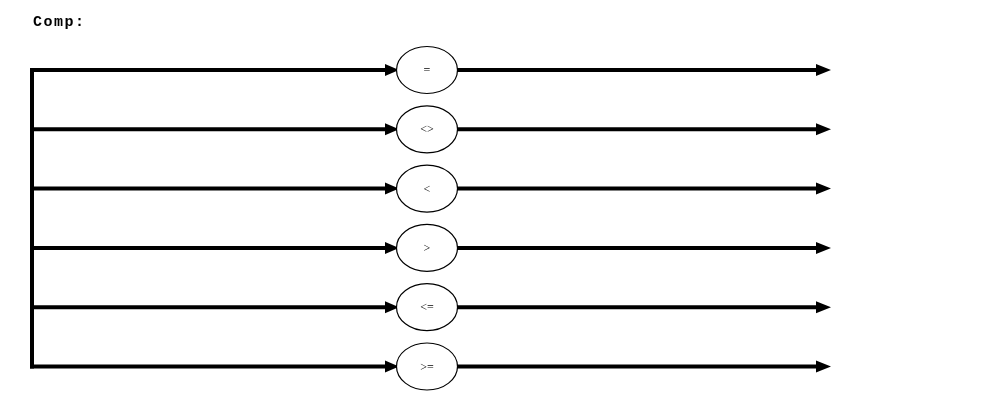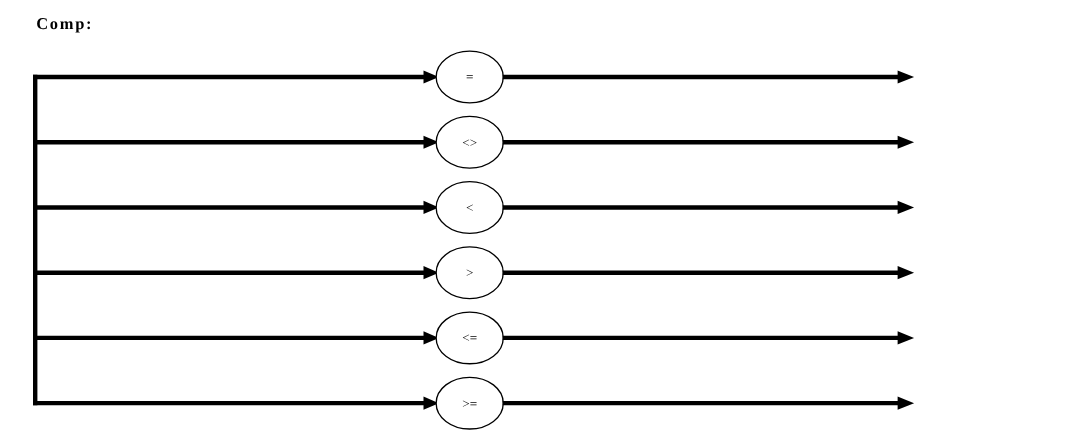--- a/index.html
+++ b/index.html
@@ -12,21 +12,21 @@
     position: relative;
     width: 987px;
     height: 400px;
     background: #ffffff;
     overflow: hidden;
   }
   .diagram-title {
     position: absolute;
     left: 33px;
     top: 14px;
-    font-family: Liberation Serif, serif;
+    font-family: Liberation Mono, monospace;
     font-weight: bold;
     font-size: 15px;
     letter-spacing: 1.5px;
     color: #000000;
     white-space: pre;
     text-align: right;
   }
   svg.railroad {
     position: absolute;
     left: 0;

